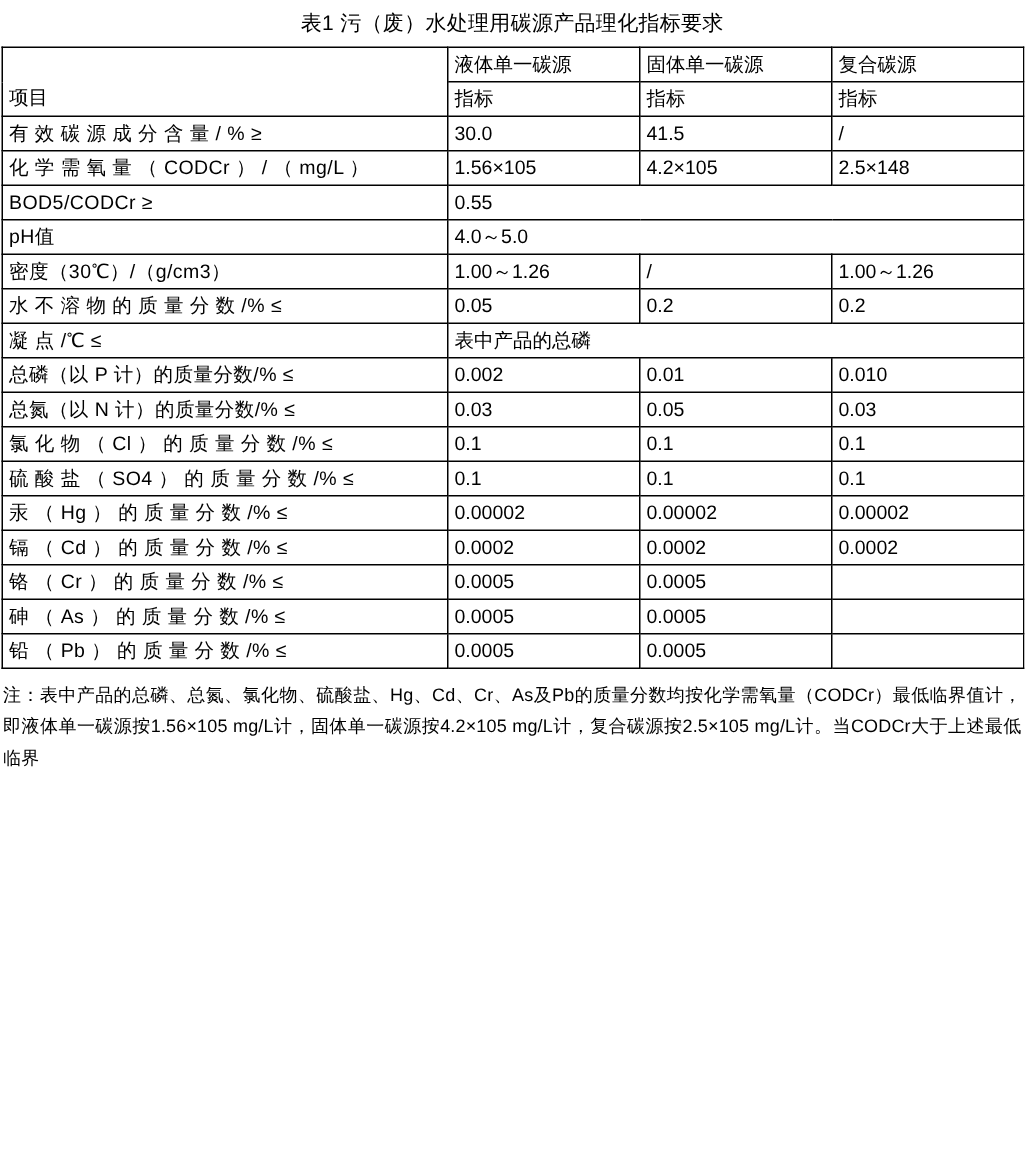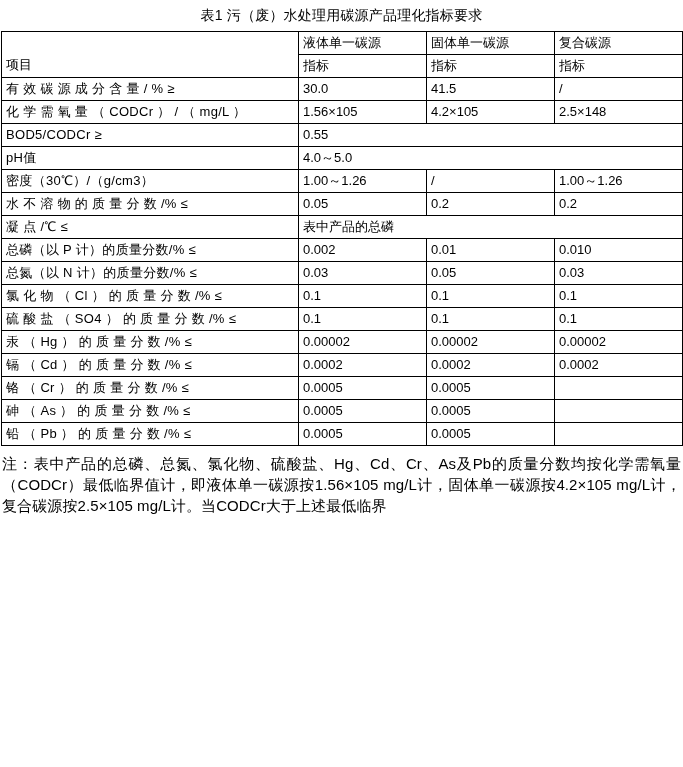--- a/index.html
+++ b/index.html
@@ -47,21 +47,21 @@
   col.c3 { width: 128px; }
   .hdr-item {
     vertical-align: bottom !important;
     padding-bottom: 4px !important;
   }
   .rowtext {
     letter-spacing: 0.3px;
     margin-top: 19px;
   }
   .note {
-    font-size: 15px;
+    font-size: 12px;
     line-height: 21px;
     padding: 7px 2px 0 2px;
     letter-spacing: 0.1px;
     text-align: justify;
   }
 </style>
 </head>
 <body>
 
 <div class="page">

